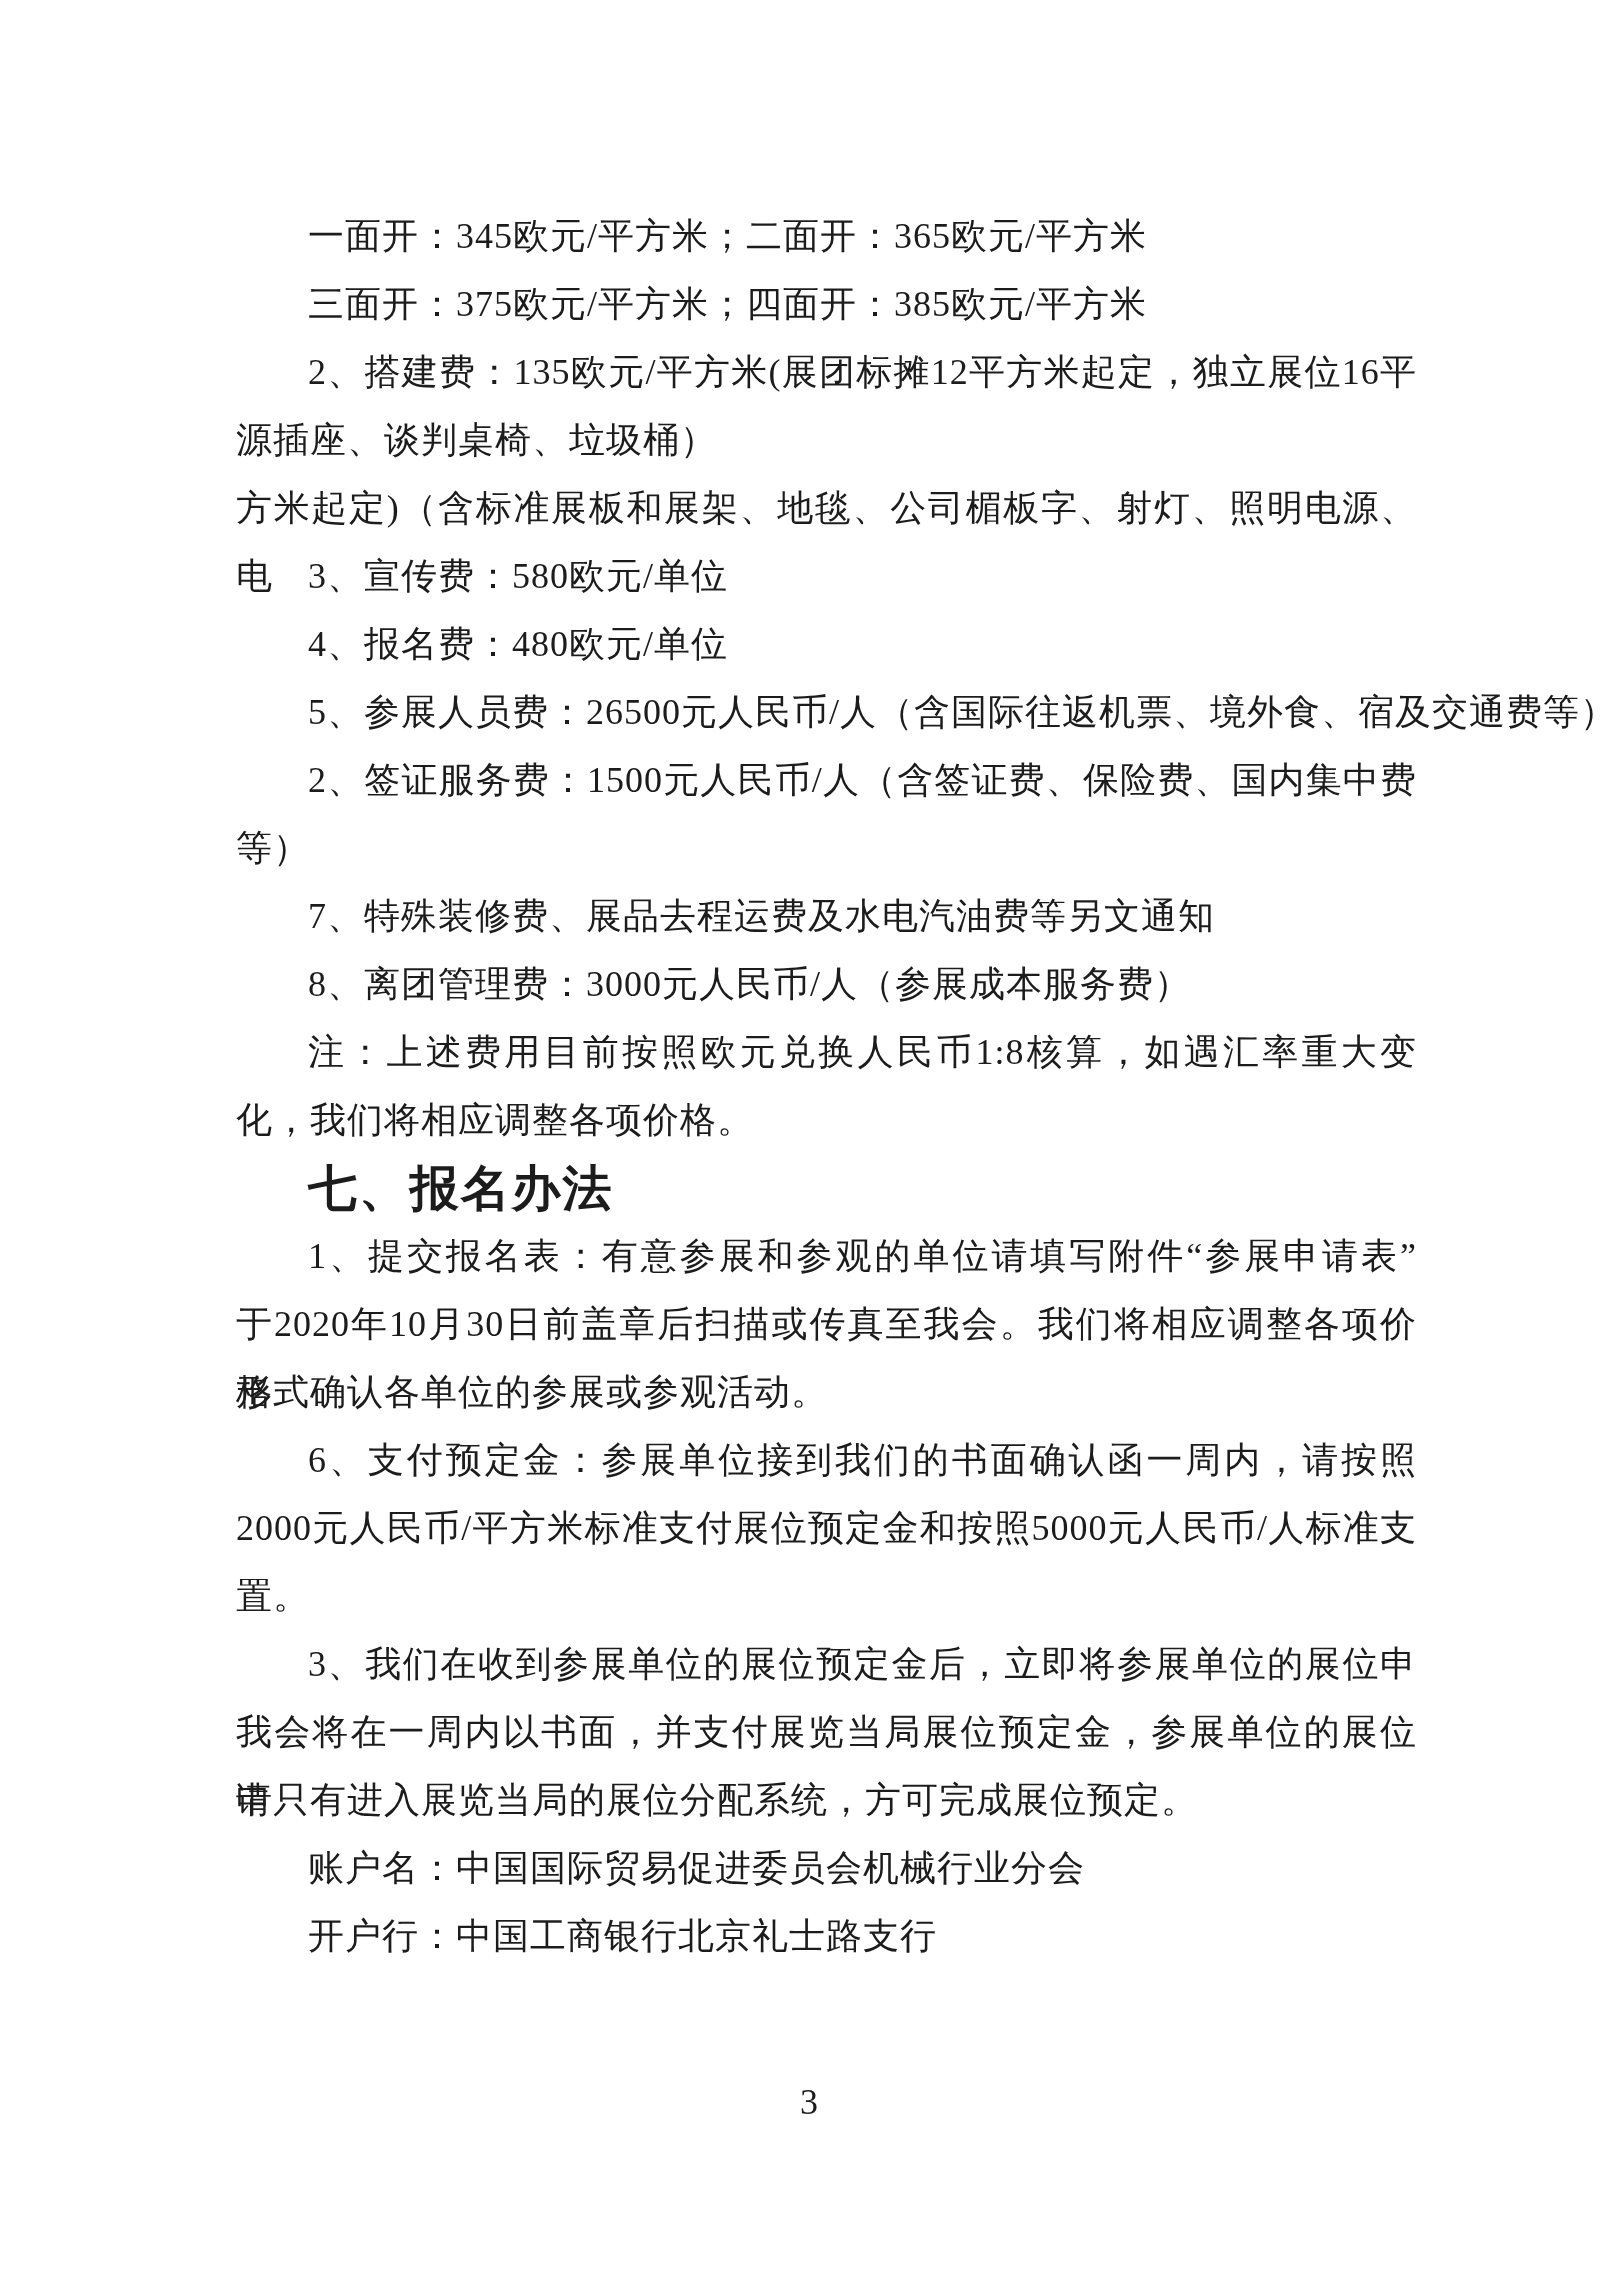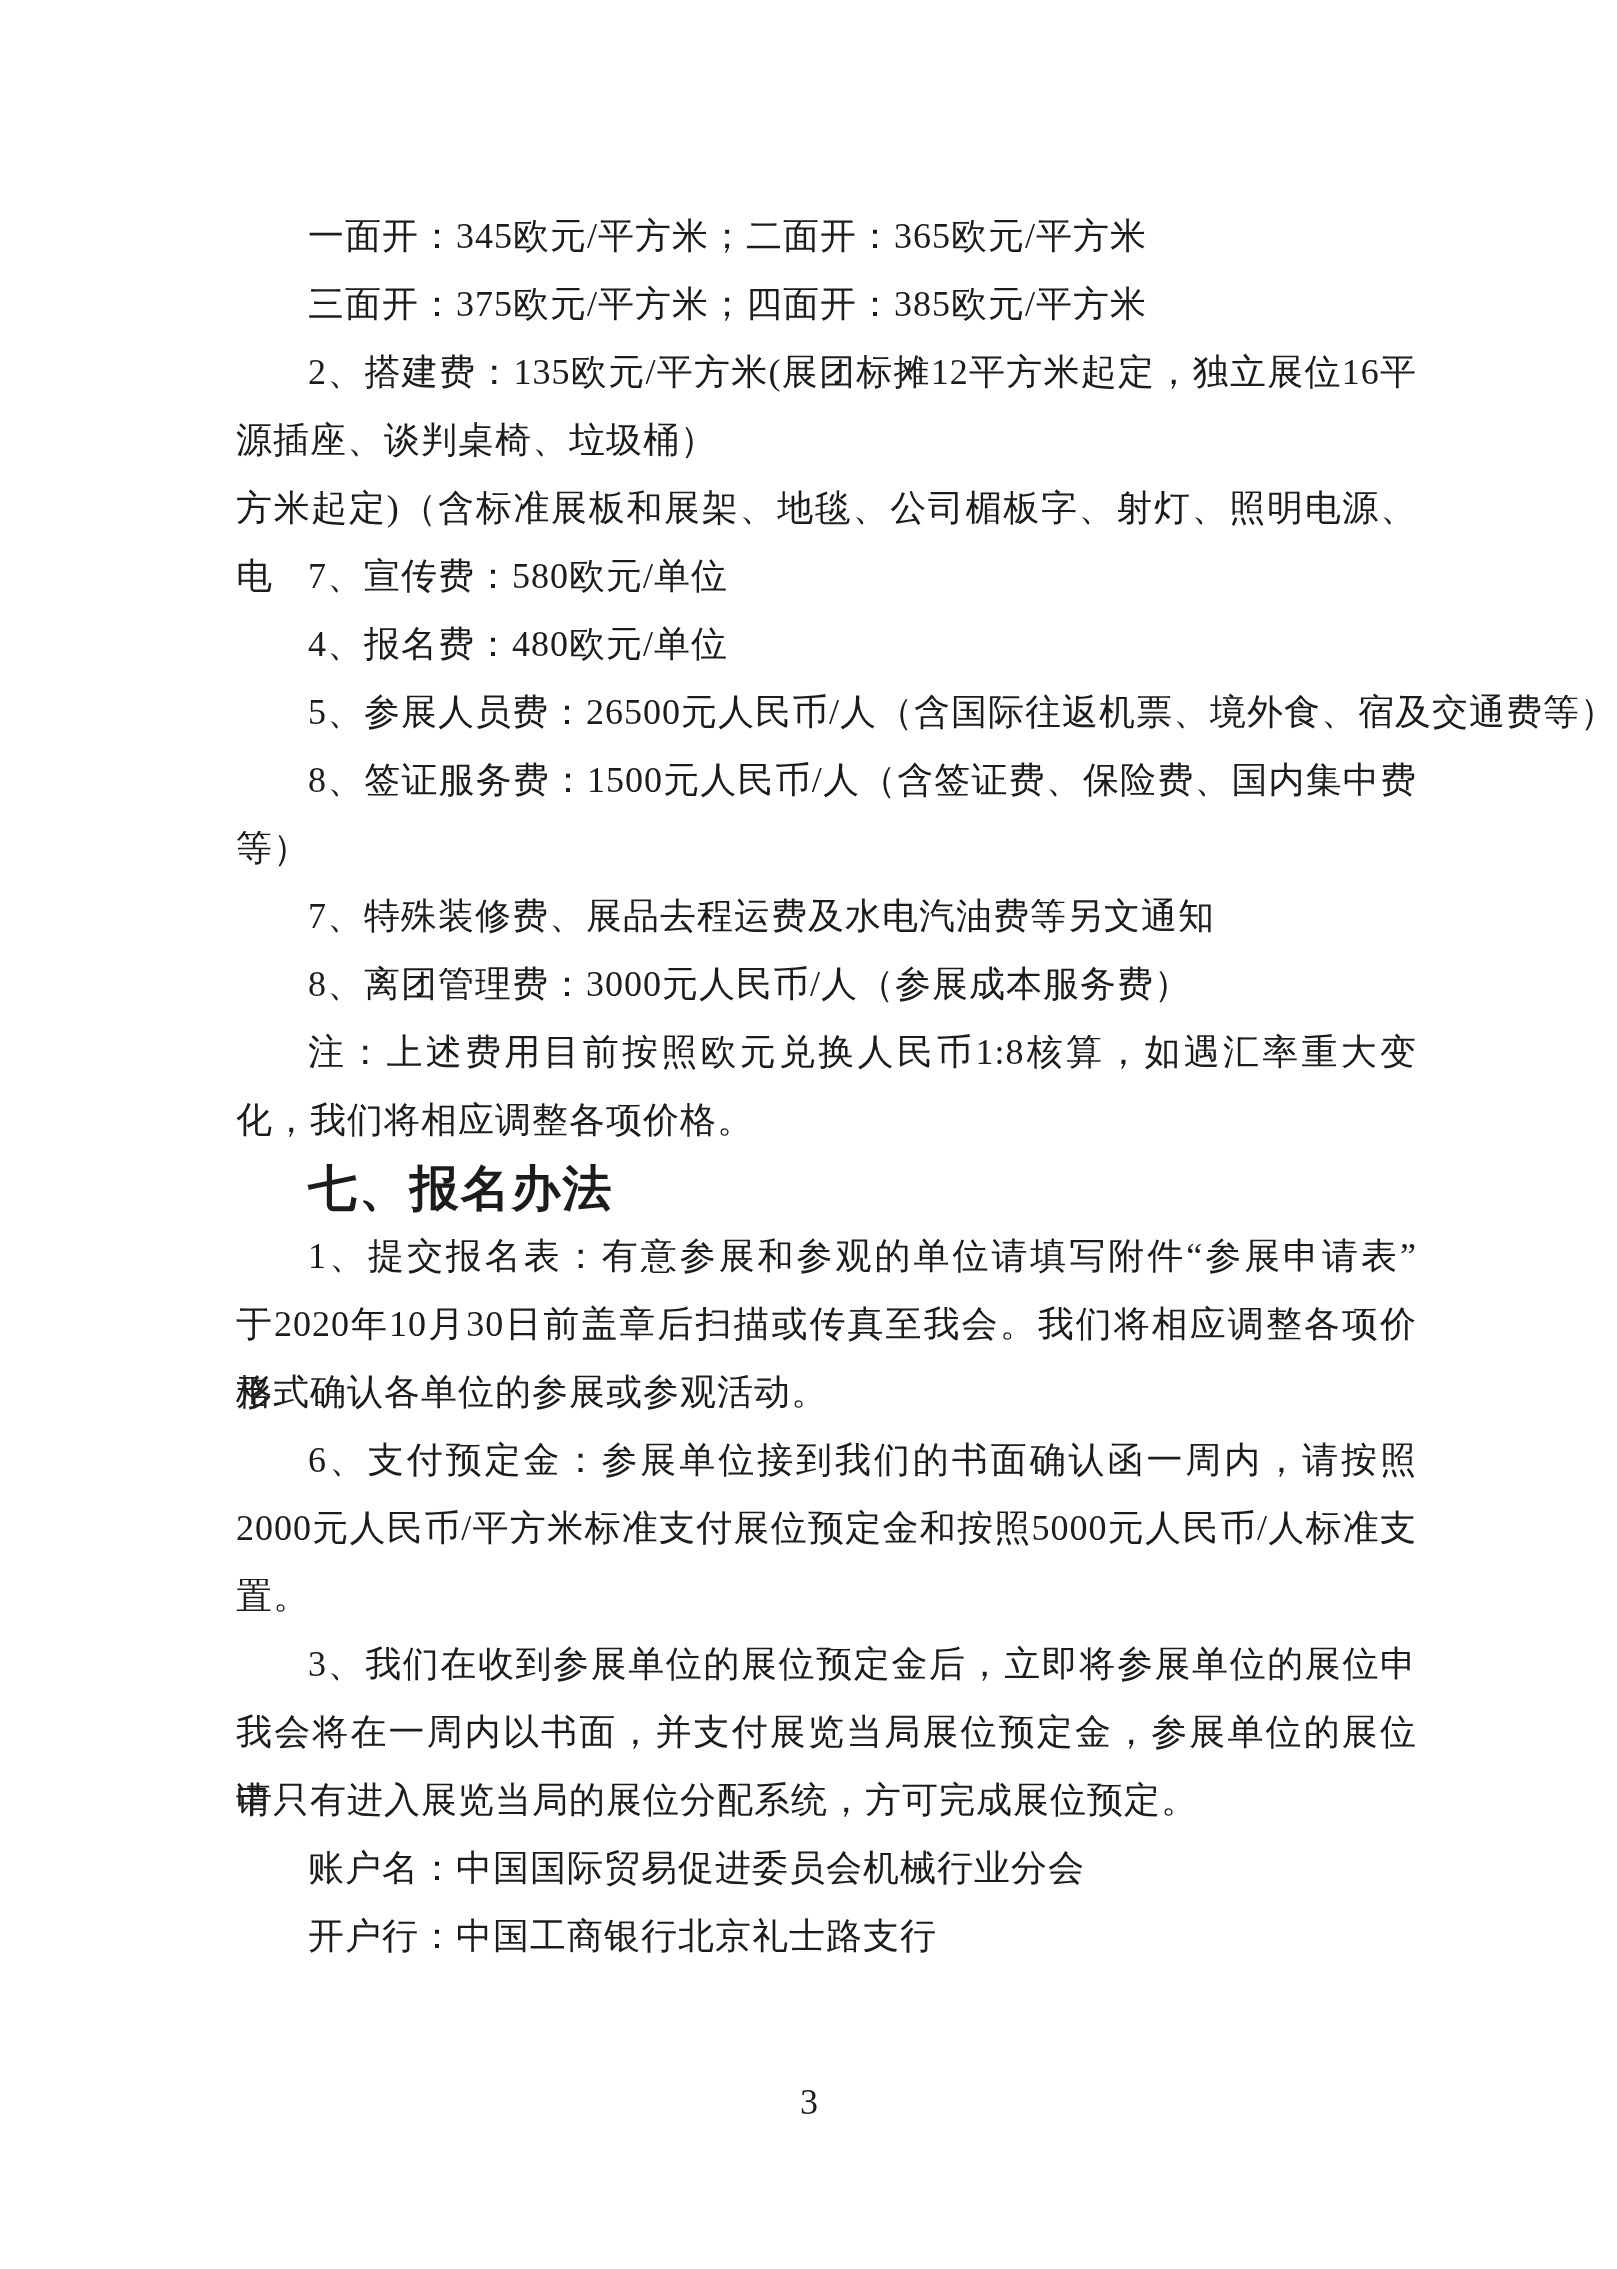--- a/index.html
+++ b/index.html
@@ -64,24 +64,24 @@
 </head>
 <body>
 
 <div class="page">
   <div class="doc-body">
       <div class="line indent">一面开：345欧元/平方米；二面开：365欧元/平方米</div>
       <div class="line indent">三面开：375欧元/平方米；四面开：385欧元/平方米</div>
       <div class="line indent stretch">2、搭建费：135欧元/平方米(展团标摊12平方米起定，独立展位16平</div>
       <div class="line">源插座、谈判桌椅、垃圾桶）</div>
       <div class="line stretch">方米起定)（含标准展板和展架、地毯、公司楣板字、射灯、照明电源、电</div>
-      <div class="line indent">7、宣传费：580欧元/单位</div>
+      <div class="line indent">3、宣传费：580欧元/单位</div>
       <div class="line indent">4、报名费：480欧元/单位</div>
       <div class="line indent">5、参展人员费：26500元人民币/人（含国际往返机票、境外食、宿及交通费等）</div>
-      <div class="line indent stretch">8、签证服务费：1500元人民币/人（含签证费、保险费、国内集中费</div>
+      <div class="line indent stretch">2、签证服务费：1500元人民币/人（含签证费、保险费、国内集中费</div>
       <div class="line">等）</div>
       <div class="line indent">7、特殊装修费、展品去程运费及水电汽油费等另文通知</div>
       <div class="line indent">8、离团管理费：3000元人民币/人（参展成本服务费）</div>
       <div class="line indent stretch">注：上述费用目前按照欧元兑换人民币1:8核算，如遇汇率重大变</div>
       <div class="line">化，我们将相应调整各项价格。</div>
       <div class="line indent heading">七、报名办法</div>
       <div class="line indent stretch">1、提交报名表：有意参展和参观的单位请填写附件“参展申请表”</div>
       <div class="line stretch">于2020年10月30日前盖章后扫描或传真至我会。我们将相应调整各项价格</div>
       <div class="line">形式确认各单位的参展或参观活动。</div>
       <div class="line indent stretch">6、支付预定金：参展单位接到我们的书面确认函一周内，请按照</div>

